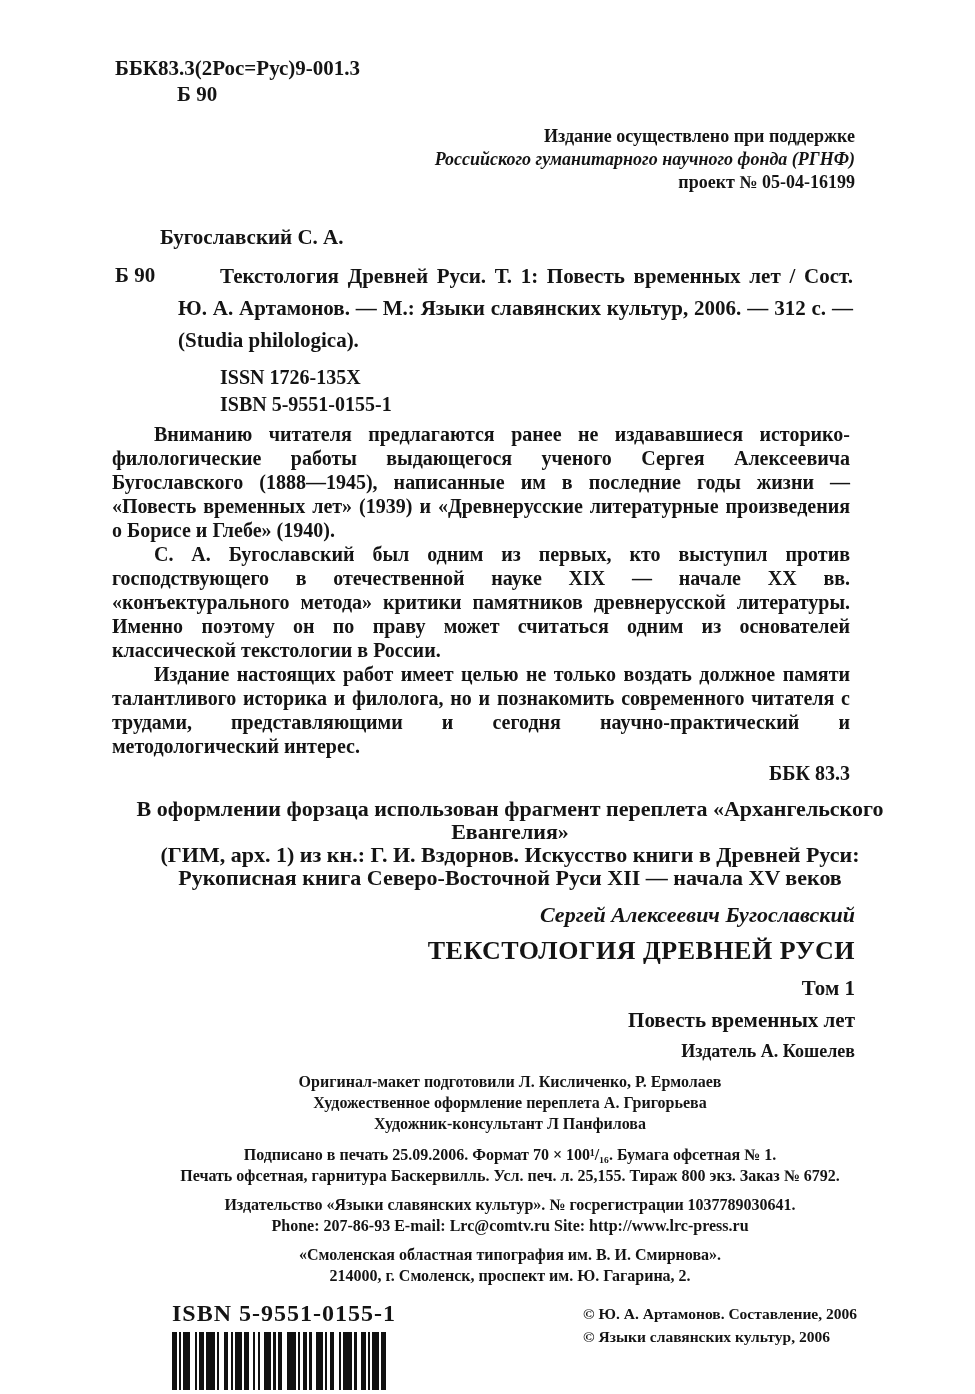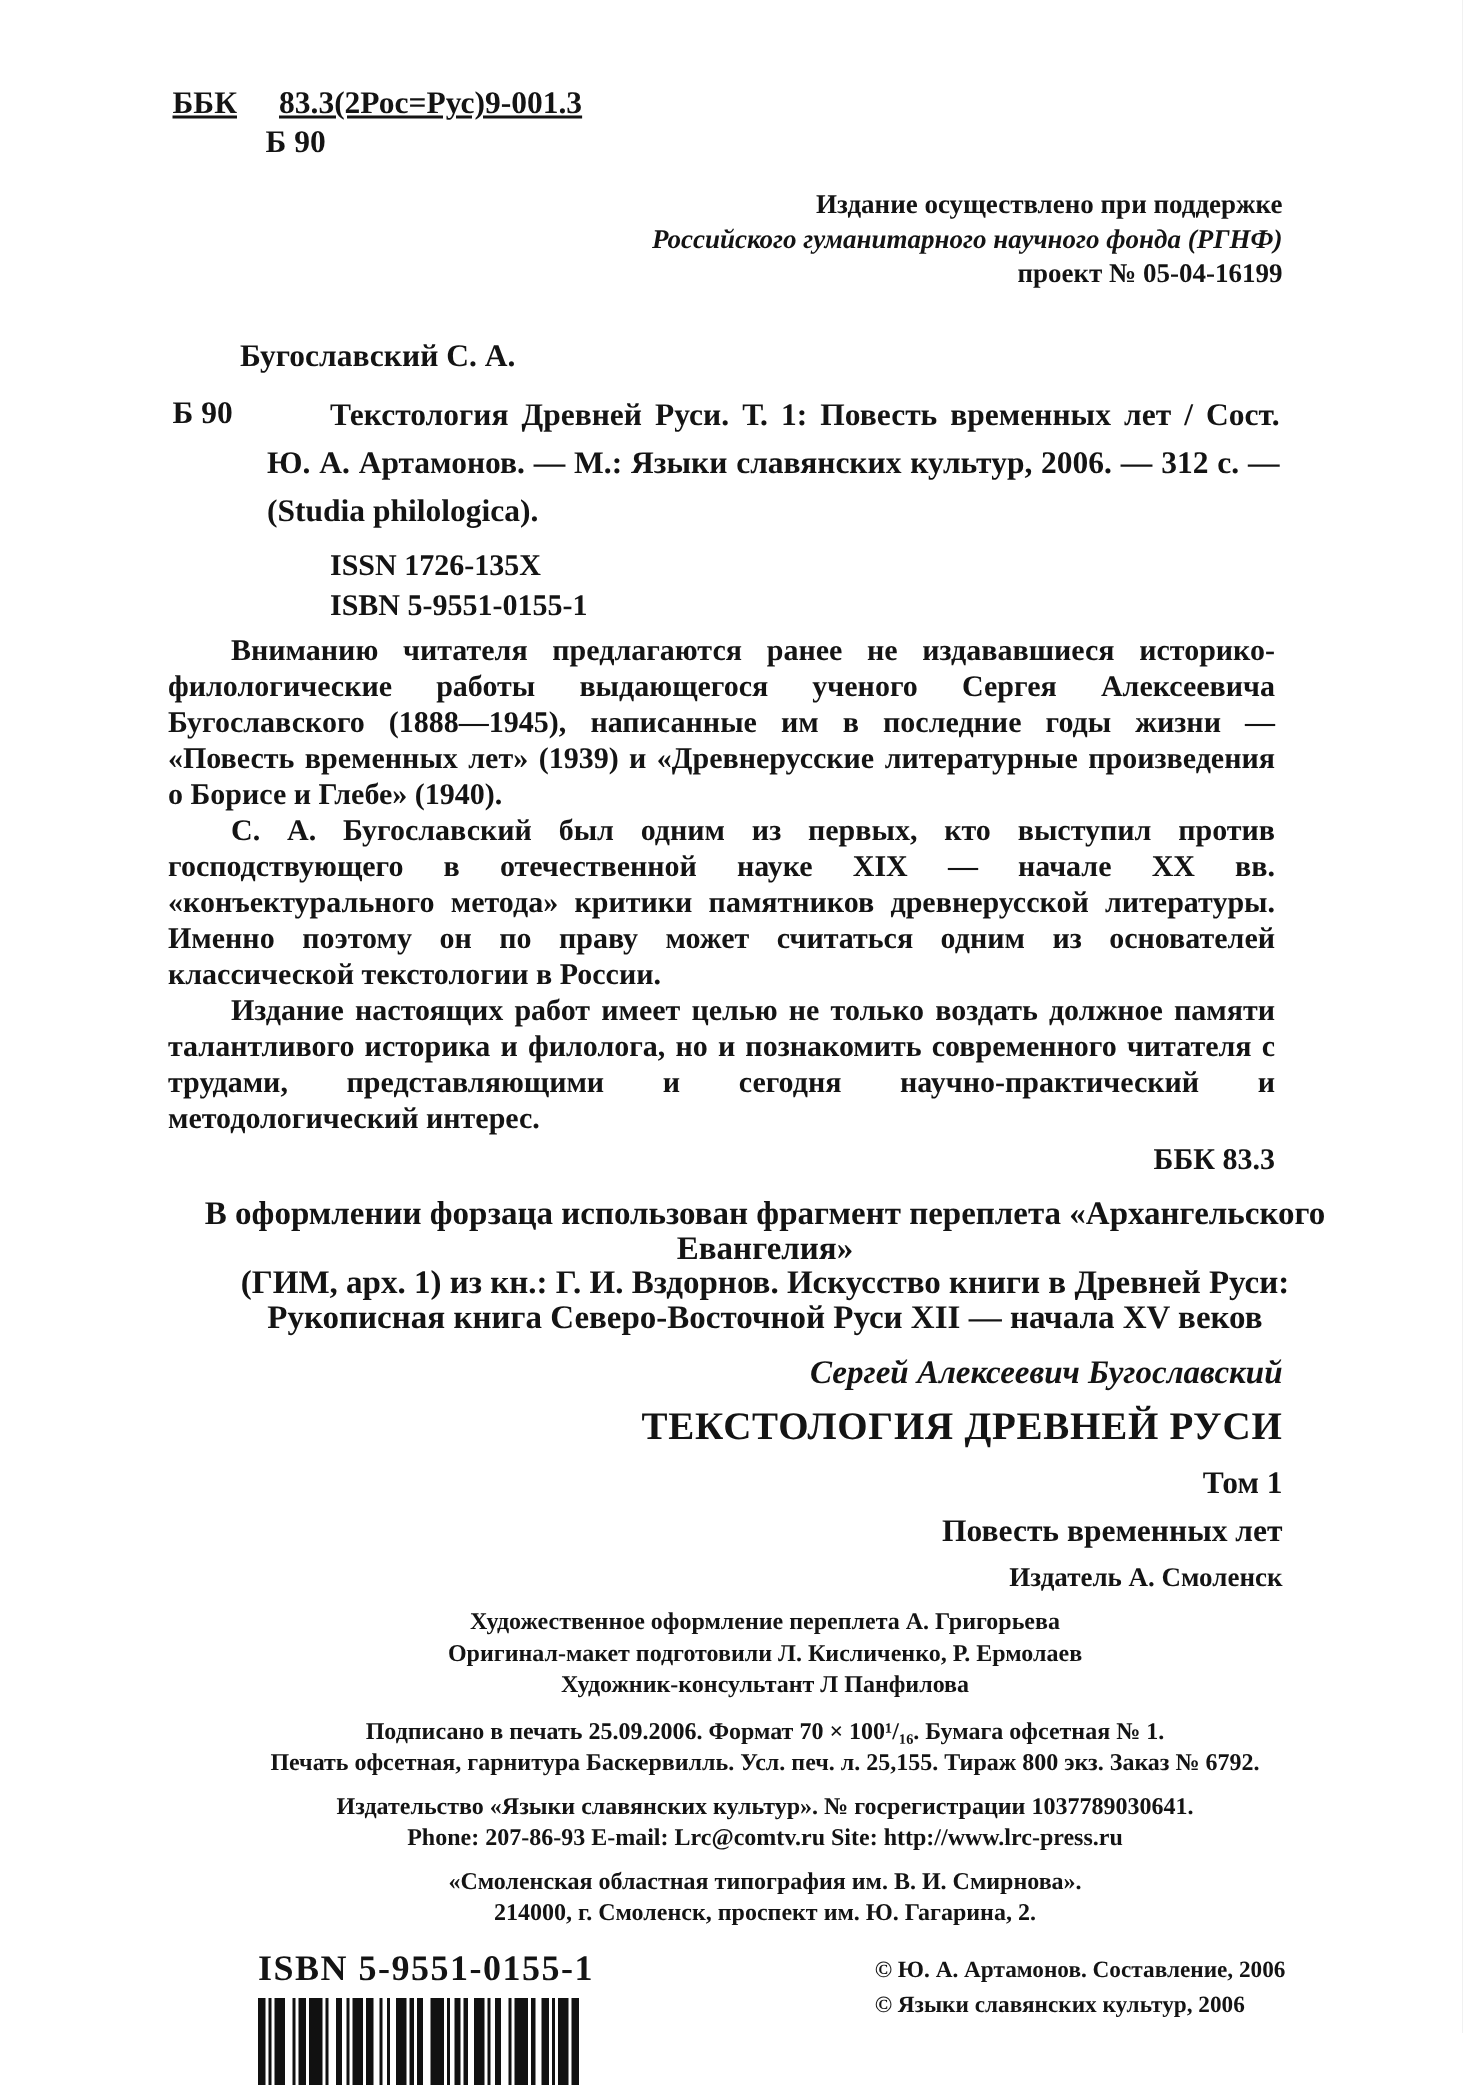--- a/index.html
+++ b/index.html
@@ -7,21 +7,21 @@
     position:relative;
     width:975px; height:1394px;
     margin:0 auto;
     background:#ffffff;
     color:#141414;
     font-family:"Liberation Serif","DejaVu Serif",serif;
     overflow:hidden;
   }
   
   .bbk-top { margin:55px 0 0 115px; font-size:21px; font-weight:bold; line-height:26px; }
-  .bbk-top .row { display:flex; gap:28px;text-decoration:underline; }
+  .bbk-top .row { display:flex; gap:0; }
   .bbk-sign { margin-left:62px; }
 
   
   .cwrap { margin-left:165px; width:690px; text-align:right; }
   .cwide { margin-left:130px; width:760px; text-align:center; }
 
   .support-block { margin-top:18px; font-size:18px; line-height:23px; }
   .sup-regular { font-weight:600; }
   .sup-italic { font-weight:bold; font-style:italic; }
 
@@ -104,26 +104,26 @@
     <div>В оформлении форзаца использован фрагмент переплета «Архангельского Евангелия»</div>
     <div>(ГИМ, арх. 1) из кн.: Г. И. Вздорнов. Искусство книги в Древней Руси:</div>
     <div>Рукописная книга Северо-Восточной Руси XII — начала XV веков</div>
   </div>
 
   <div class="cwrap title-block">
     <div class="title-author">Сергей Алексеевич Бугославский</div>
     <div class="title-main">ТЕКСТОЛОГИЯ ДРЕВНЕЙ РУСИ</div>
     <div class="title-volume">Том 1</div>
     <div class="title-subtitle">Повесть временных лет</div>
-    <div class="title-publisher">Издатель А. Смоленск</div>
+    <div class="title-publisher">Издатель А. Кошелев</div>
   </div>
 
   <div class="cwide small-bold credits">
+    <div>Оригинал-макет подготовили Л. Кисличенко, Р. Ермолаев</div>
     <div>Художественное оформление переплета А. Григорьева</div>
-    <div>Оригинал-макет подготовили Л. Кисличенко, Р. Ермолаев</div>
     <div>Художник-консультант Л Панфилова</div>
   </div>
 
   <div class="cwide small-bold print-info">
     <div>Подписано в печать 25.09.2006. Формат 70 × 100¹/₁₆. Бумага офсетная № 1.</div>
     <div>Печать офсетная, гарнитура Баскервилль. Усл. печ. л. 25,155. Тираж 800 экз. Заказ № 6792.</div>
   </div>
 
   <div class="cwide small-bold publisher-info">
     <div>Издательство «Языки славянских культур». № госрегистрации 1037789030641.</div>

